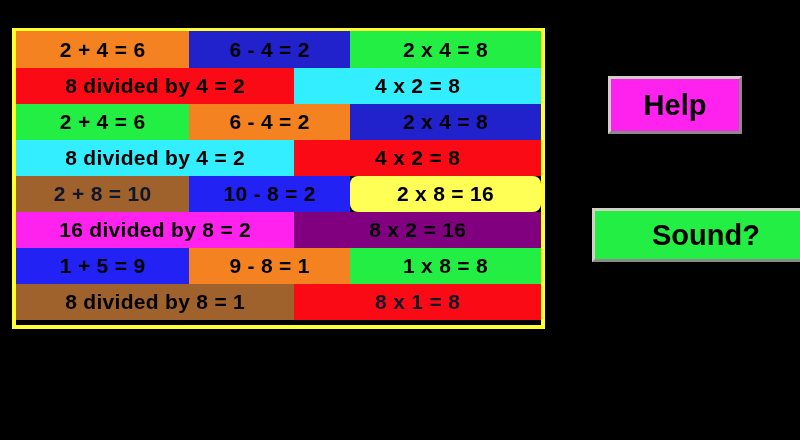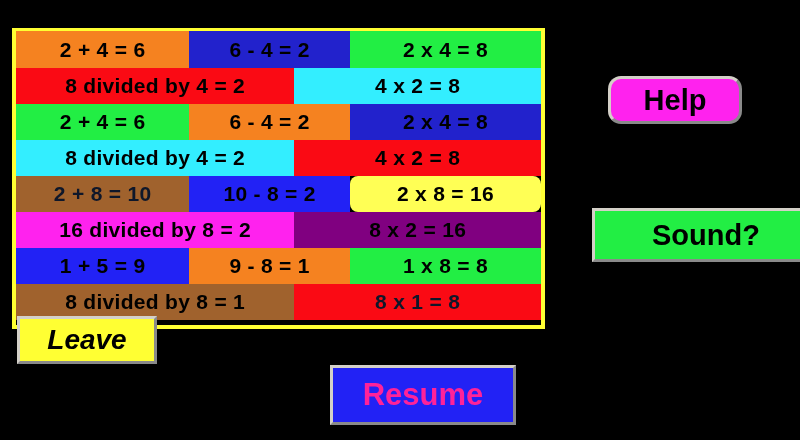--- a/index.html
+++ b/index.html
@@ -74,25 +74,24 @@
     border: 3px solid #d4d0c8;
     border-right-color: #8a8a8a;
     border-bottom-color: #8a8a8a;
     cursor: pointer;
     user-select: none;
   }
   #btn-help {
     left: 608px;
     top: 76px;
     width: 134px;
-    height: 48px;
+    height: 58px;
     background: #ff22ee;
     color: #000000;
     font-size: 29px;
-    border-radius: 13px;
   }
   #btn-sound {
     left: 592px;
     top: 208px;
     width: 228px;
     height: 54px;
     background: #22ee44;
     color: #000000;
     font-size: 29px;
   }
@@ -157,17 +156,15 @@
       <div class="fact-row row-b">
         <div class="fact-cell c1" style="background: rgb(160, 98, 45); color: rgb(0, 0, 0);">8 divided by 8 = 1</div>
         <div class="fact-cell c2" style="background: rgb(250, 10, 20); color: #0f172a; text-align: right;">8 x 1 = 8</div>
       </div>
     </div>
 
   <div class="btn" id="btn-help">Help</div>
 
   <div class="btn" id="btn-sound">Sound?</div>
 
-  <div class="btn" id="btn-leave">Leave</div>
 
-  <div class="btn" id="btn-resume">Resume</div>
 
 </div>
 
 </body></html>

